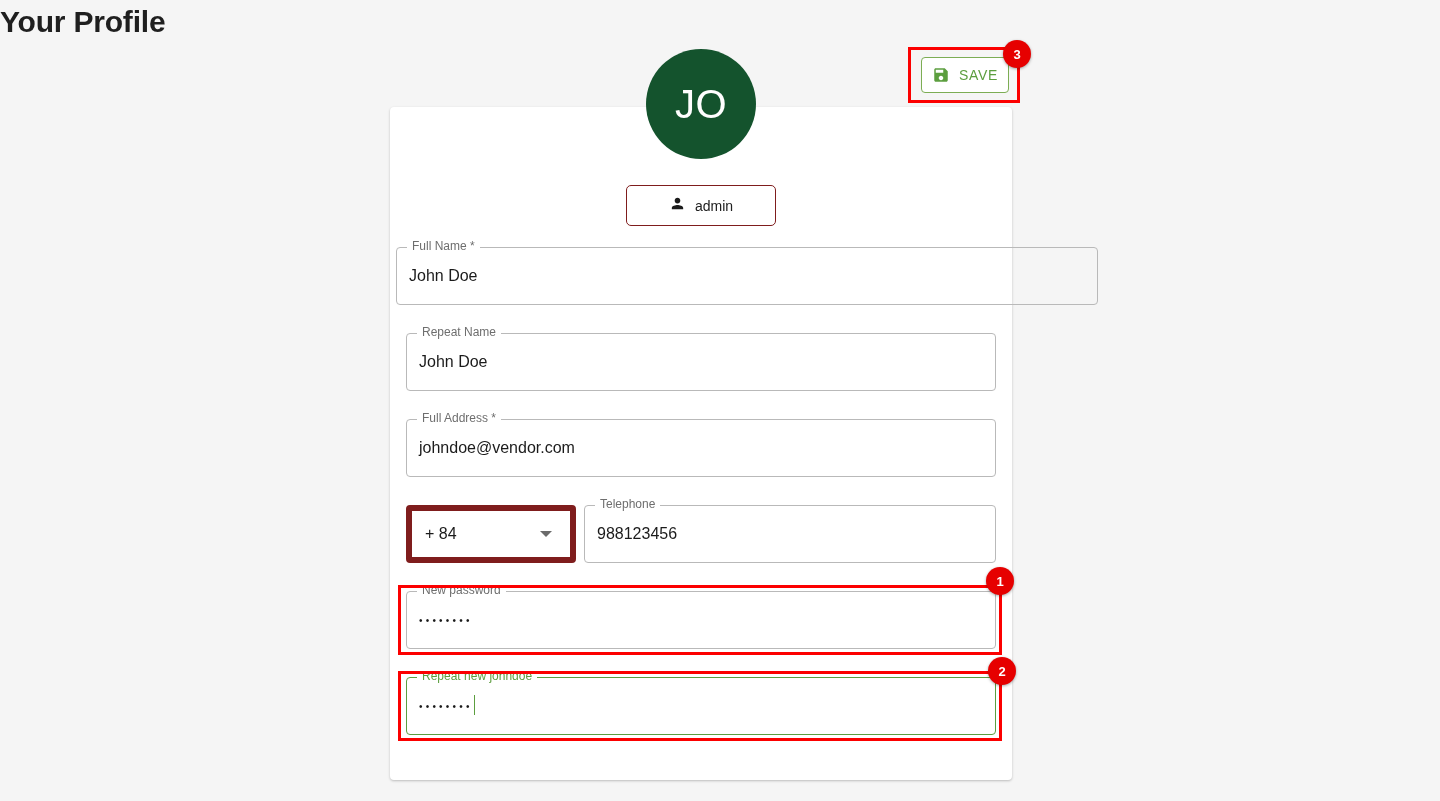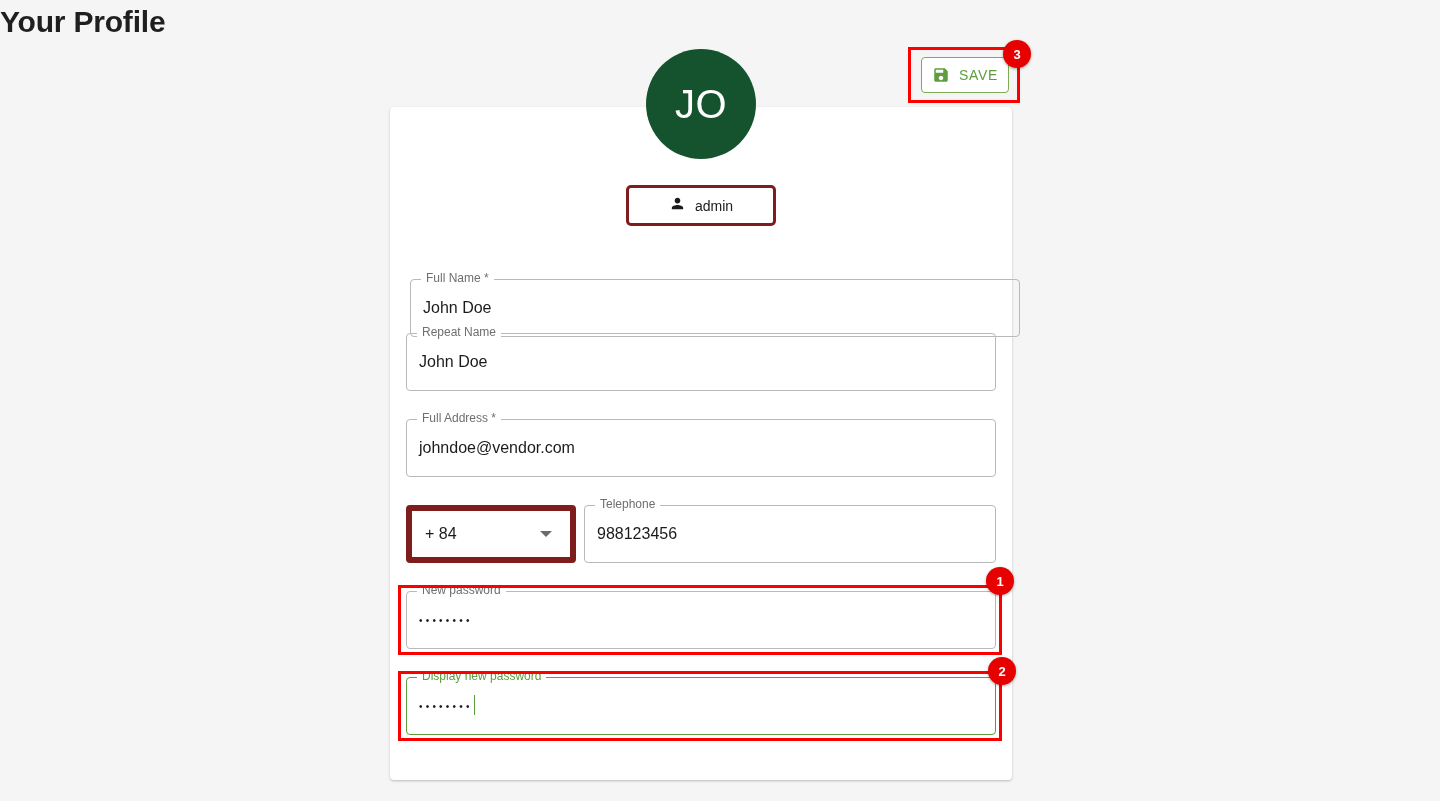--- a/index.html
+++ b/index.html
@@ -80,21 +80,21 @@
     font-size: 40px;
     font-weight: 400;
     letter-spacing: 0.5px;
   }
 
   
   .role-chip {
     position: absolute;
     left: 626px; top: 185px;
     width: 150px; height: 41px;
-    border: 3px solid #7f1d1d;
+    border: 1px solid #7f1d1d;
     border-radius: 5px;
     background: #ffffff;
     display: flex;
     align-items: center;
     justify-content: center;
     gap: 9px;
     cursor: pointer;
   }
   .role-chip-label {
     font-size: 14px;
@@ -238,21 +238,21 @@
 
   <div class="role-chip">
     <span>
       <svg width="17" height="17" viewBox="0 0 24 24" fill="#1b1b1b" aria-hidden="true">
         <path d="M12 12c2.21 0 4-1.79 4-4s-1.79-4-4-4-4 1.79-4 4 1.79 4 4 4zm0 2c-2.67 0-8 1.34-8 4v2h16v-2c0-2.66-5.33-4-8-4z"></path>
       </svg>
     </span>
     <span class="role-chip-label">admin</span>
   </div>
 
-  <div class="field" style="left:410px; top:247px; width:610px;margin-top:32px;">
+  <div class="field" style="left:396px; top:247px; width:702px;">
     <div class="field-box"></div>
     <div class="field-legend">Full Name *</div>
     <div class="field-value">John Doe</div>
   </div>
 
   <div class="field" style="left:406px; top:333px; width:590px;">
     <div class="field-box"></div>
     <div class="field-legend">Repeat Name</div>
     <div class="field-value">John Doe</div>
   </div>
@@ -277,21 +277,21 @@
   <div class="field" style="left:406px; top:591px; width:590px;">
     <div class="field-box"></div>
     <div class="field-legend">New password</div>
     <div class="field-value">
       <span class="dots">••••••••</span>
     </div>
   </div>
 
   <div class="field focused-green" style="left:406px; top:677px; width:590px;">
     <div class="field-box"></div>
-    <div class="field-legend">Display new password</div>
+    <div class="field-legend">Repeat new johndoe</div>
     <div class="field-value">
       <span class="dots">••••••••</span>
         <span class="caret"></span>
     </div>
   </div>
 
   <div class="anno-rect" style="left:908px; top:47px; width:112px; height:56px;"></div>
   <div class="anno-badge" style="left:1003px; top:40px;">3</div>
 
   <div class="anno-rect" style="left:398px; top:585px; width:604px; height:70px;"></div>

